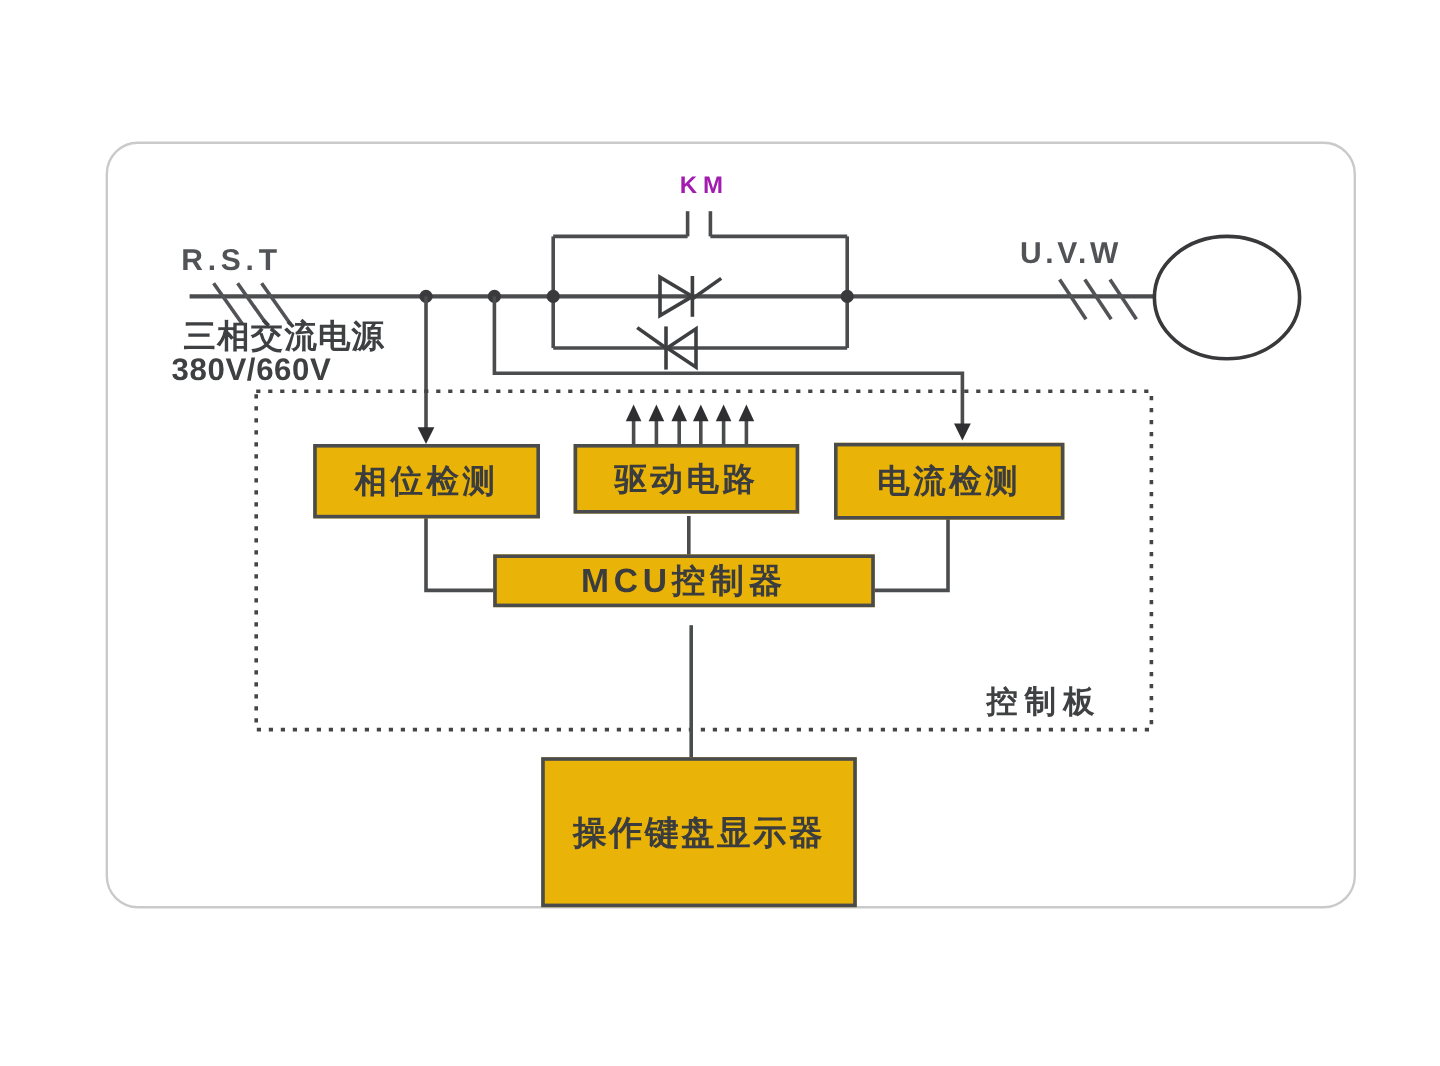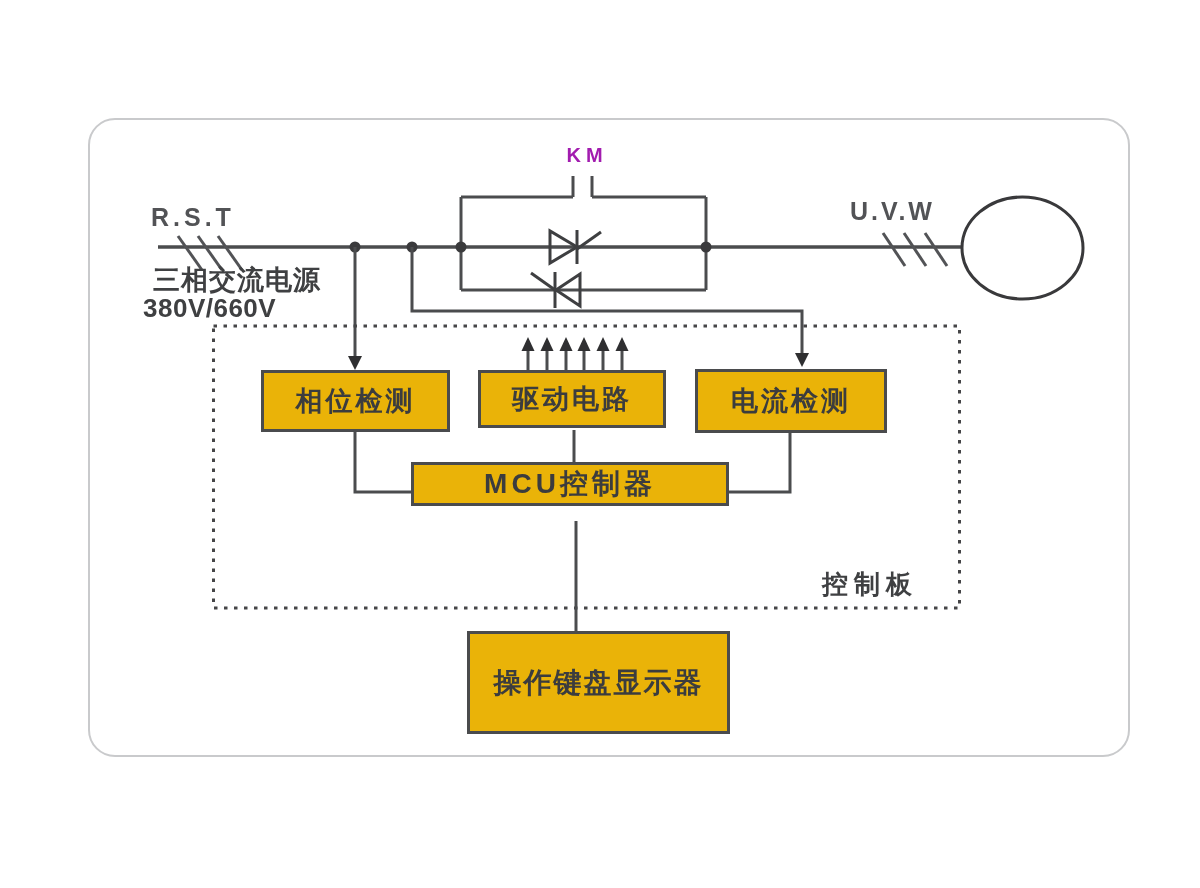--- a/index.html
+++ b/index.html
@@ -123,13 +123,13 @@
 <div class="lbl lbl-rst">R.S.T</div>
 <div class="lbl lbl-src1">三相交流电源</div>
 <div class="lbl lbl-src2">380V/660V</div>
 <div class="lbl lbl-uvw">U.V.W</div>
 <div class="lbl lbl-board">控制板</div>
 
 <div class="block blk-sm" style="left:261px;top:370px;width:189px;height:62px;">相位检测</div>
 <div class="block blk-sm" style="left:478px;top:370px;width:188px;height:58px;">驱动电路</div>
 <div class="block blk-sm" style="left:695px;top:369px;width:192px;height:64px;">电流检测</div>
 <div class="block" style="left:411px;top:462px;width:318px;height:44px;font-size:28px;letter-spacing:4px;">MCU控制器</div>
-<div class="block" style="left:451px;top:631px;width:263px;height:103px;font-size:28px;letter-spacing:2px;margin-left:16px;">操作键盘显示器</div>
+<div class="block" style="left:451px;top:631px;width:263px;height:125px;font-size:28px;letter-spacing:2px;">操作键盘显示器</div>
 
 </body></html>

